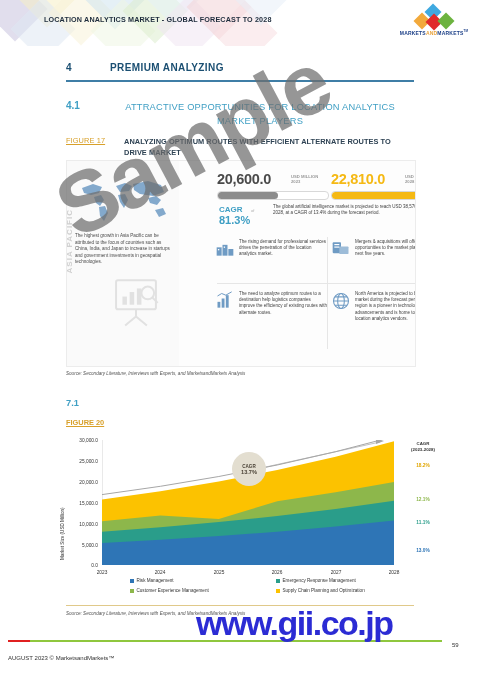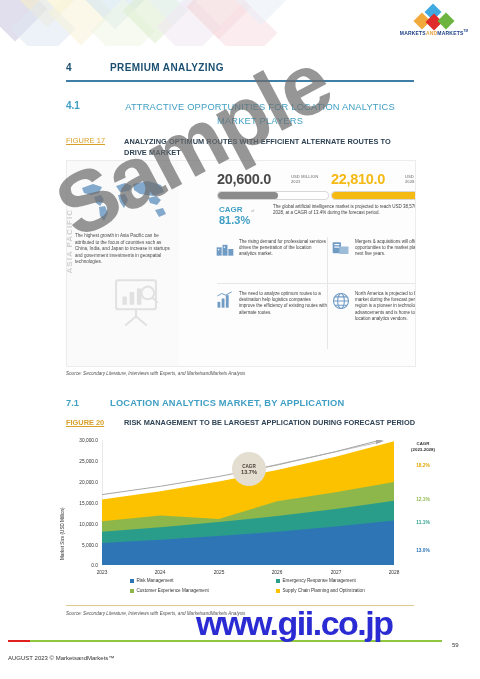--- a/index.html
+++ b/index.html
@@ -126,20 +126,21 @@
     <div class="dia" style="left:20px;top:6px;background:#dfe7f2;"></div>
     <div class="dia" style="left:58px;top:-10px;background:#f7f2d8;"></div>
     <div class="dia" style="left:92px;top:-26px;background:#cfe3ef;"></div>
     <div class="dia" style="left:100px;top:8px;background:#eef5e4;"></div>
     <div class="dia" style="left:132px;top:-12px;background:#ddeccd;"></div>
     <div class="dia" style="left:150px;top:-30px;background:#e6f0f6;"></div>
     <div class="dia" style="left:166px;top:4px;background:#f0e6f2;"></div>
     <div class="dia" style="left:196px;top:-16px;background:#f3d3d7;"></div>
     <div class="dia" style="left:222px;top:10px;background:#f7dfe2;"></div>
     <div class="dia" style="left:238px;top:-30px;background:#e8eef7;"></div>
+    <div class="hdr-title">LOCATION ANALYTICS MARKET - GLOBAL FORECAST TO 2028</div>
 
     <div class="logo">
       <div class="d" style="left:20px;top:8px;background:#f2a93b;"></div>
       <div class="d" style="left:31px;top:-1px;background:#3fa9e0;"></div>
       <div class="d" style="left:32px;top:9px;background:#e02b2b;"></div>
       <div class="d" style="left:44px;top:8px;background:#6cb33f;"></div>
       <div class="logo-txt"><span>MARKETS</span><span class="and">AND</span><span>MARKETS</span><span class="logo-tm">TM</span></div>
     </div>
   </div>
 
@@ -255,23 +256,21 @@
           </g>
         </svg>
         <div class="q-txt">North America is projected to be the largest market during the forecast period. The region is a pioneer in technological advancements and is home to major location analytics vendors.</div>
       </div>
     </div>
   </div>
 
   <div class="src1">Source: Secondary Literature, Interviews with Experts, and MarketsandMarkets Analysis</div>
 
   <div class="s42num">7.1</div>
-  <div class="s42txt">LOCATION ANALYTICS MARKET, BY APPLICATION</div>
   <div class="fig18lab">FIGURE 20</div>
-  <div class="fig18txt">RISK MANAGEMENT TO BE LARGEST APPLICATION DURING FORECAST PERIOD</div>
 
   <div class="ylab" style="top:560px;">Market Size (USD Million)</div>
 
   <div class="ytick" style="left:68px;top:438px;">30,000.0</div>
   <div class="ytick" style="left:68px;top:459px;">25,000.0</div>
   <div class="ytick" style="left:68px;top:480px;">20,000.0</div>
   <div class="ytick" style="left:68px;top:501px;">15,000.0</div>
   <div class="ytick" style="left:68px;top:522px;">10,000.0</div>
   <div class="ytick" style="left:68px;top:543px;">5,000.0</div>
   <div class="ytick" style="left:68px;top:563px;">0.0</div>

